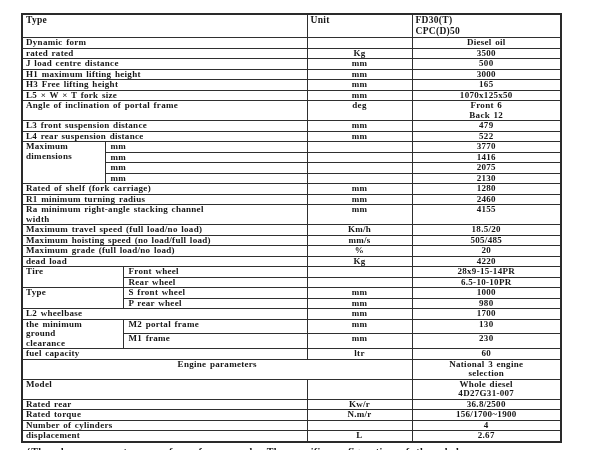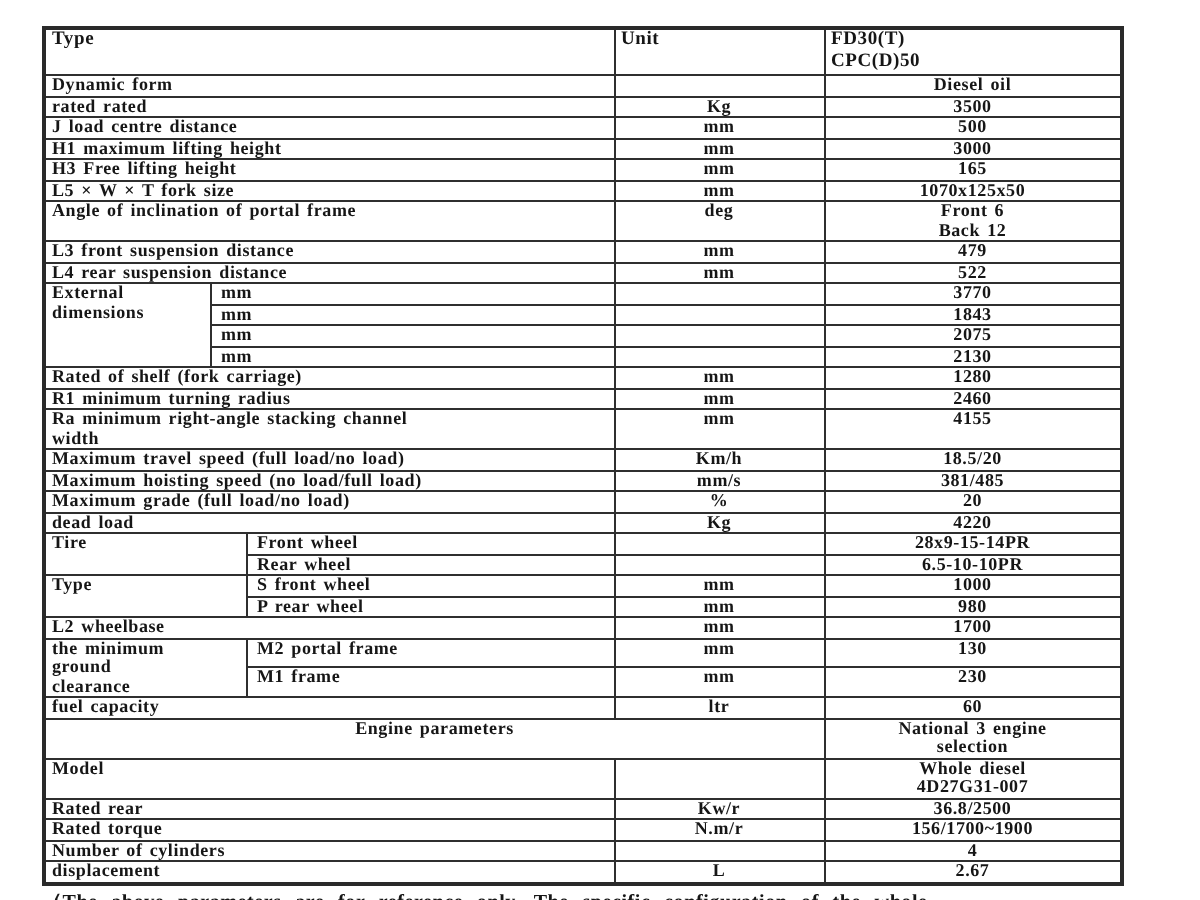--- a/index.html
+++ b/index.html
@@ -102,30 +102,30 @@
       <td class="c">479</td>
     </tr>
 
     <tr>
       <td colspan="3">L4 rear suspension distance</td>
       <td class="c">mm</td>
       <td class="c">522</td>
     </tr>
 
     <tr>
-      <td rowspan="4">External
+      <td rowspan="4">Maximum
 dimensions</td>
       <td colspan="2" class="sub">mm</td>
       <td class="c"></td>
       <td class="c">3770</td>
     </tr>
     <tr>
       <td colspan="2" class="sub">mm</td>
       <td class="c"></td>
-      <td class="c">1843</td>
+      <td class="c">1416</td>
     </tr>
     <tr>
       <td colspan="2" class="sub">mm</td>
       <td class="c"></td>
       <td class="c">2075</td>
     </tr>
     <tr>
       <td colspan="2" class="sub">mm</td>
       <td class="c"></td>
       <td class="c">2130</td>
@@ -152,21 +152,21 @@
 
     <tr>
       <td colspan="3">Maximum travel speed (full load/no load)</td>
       <td class="c">Km/h</td>
       <td class="c">18.5/20</td>
     </tr>
 
     <tr>
       <td colspan="3">Maximum hoisting speed (no load/full load)</td>
       <td class="c">mm/s</td>
-      <td class="c">381/485</td>
+      <td class="c">505/485</td>
     </tr>
 
     <tr>
       <td colspan="3">Maximum grade (full load/no load)</td>
       <td class="c">%</td>
       <td class="c">20</td>
     </tr>
 
     <tr>
       <td colspan="3">dead load</td>

